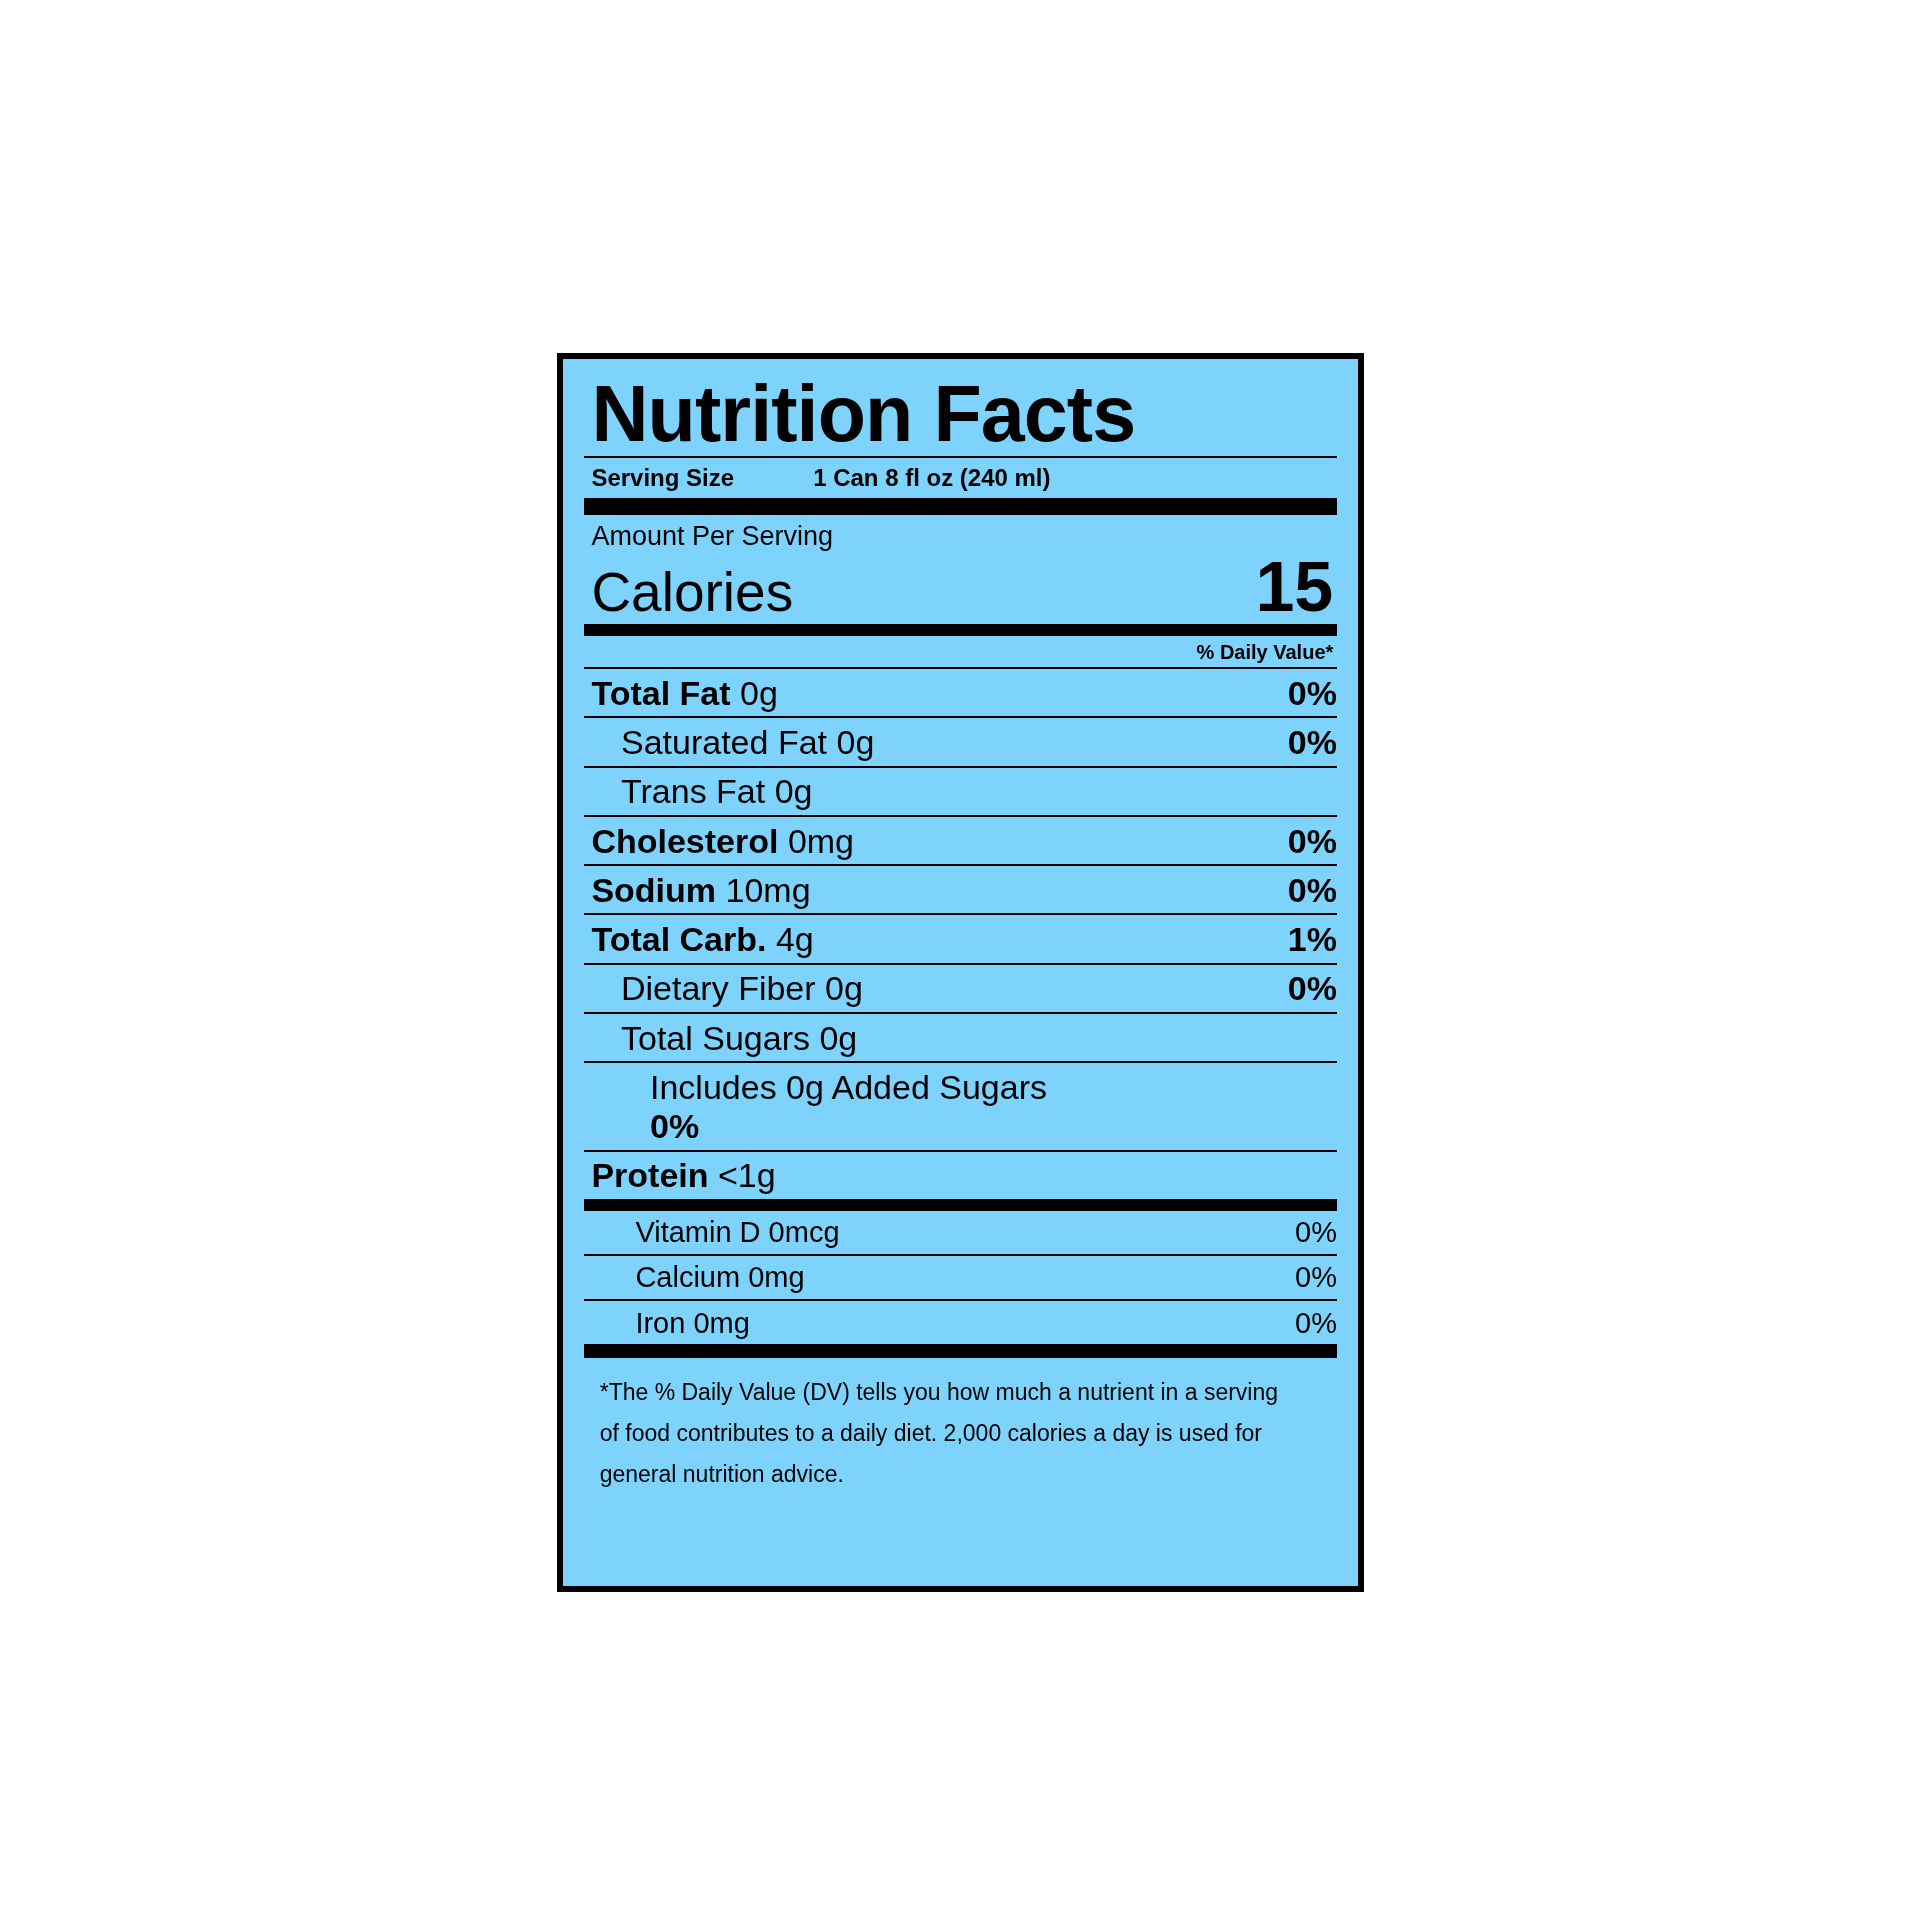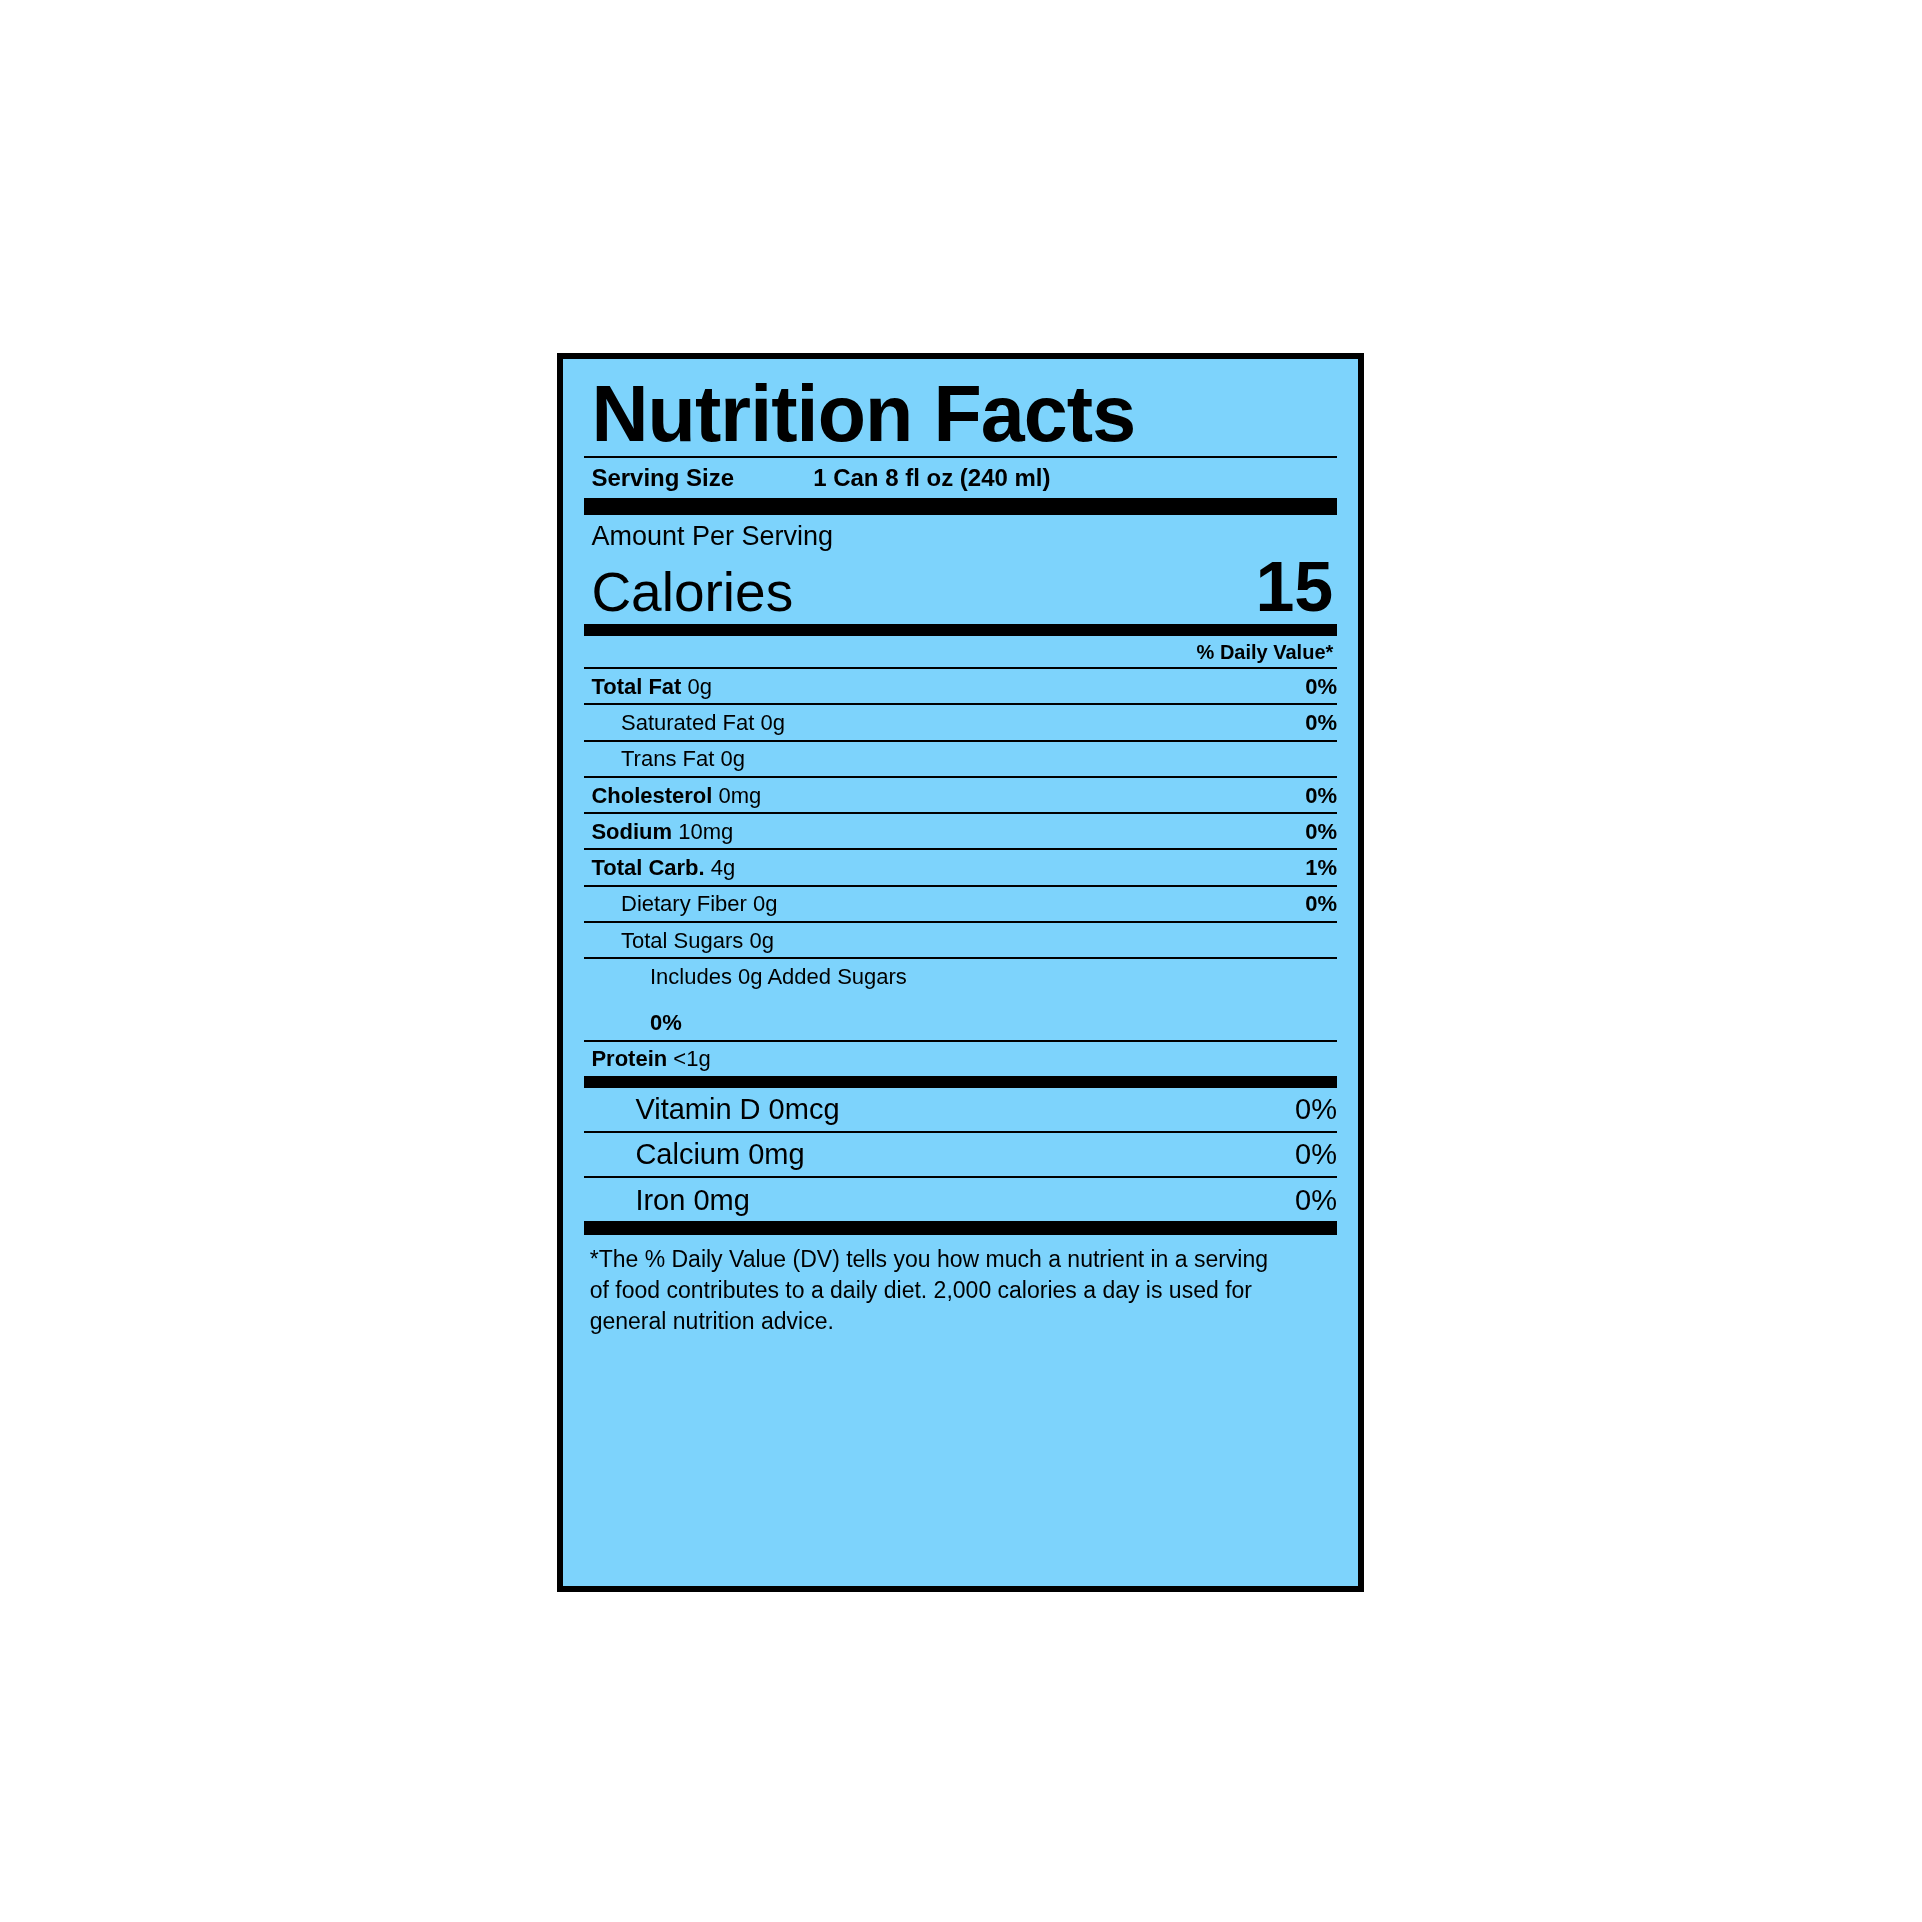--- a/index.html
+++ b/index.html
@@ -88,41 +88,41 @@
     line-height: 1.0;
   }
 
   .dv-head {
     text-align: right;
     font-size: 20px;
     font-weight: bold;
     padding: 5.5px 3.7px 2.8px 0;
   }
 
-  .nutrient { font-size: 22px; gap: 20px; }
+  .nutrient { font-size: 34px; }
   .nutrient .bold { font-weight: bold; }
   .indent1 { padding-left: 37px; }
   .indent2 { padding-left: 66px; flex-direction: column; }
 
   .vit-row {
     display: flex;
     align-items: baseline;
     justify-content: space-between;
     padding: 5.5px 0 4.6px 7.4px;
     font-size: 29px;
     margin-left: 44px;
   }
   .vit-row .right { font-weight: normal; }
 
   .footnote {
     font-size: 23px;
     line-height: 1.28;
     padding: 7.4px 5.5px 0 3.7px;
   }
-  .footnote p { margin: 2px; text-indent: 0; }
+  .footnote p { margin: 12px; text-indent: 0; }
 </style>
 </head>
 <body>
 
 <div class="panel">
   <div class="inner">
 
     <div class="title">Nutrition Facts</div>
     <div class="rule-thin"></div>
 

